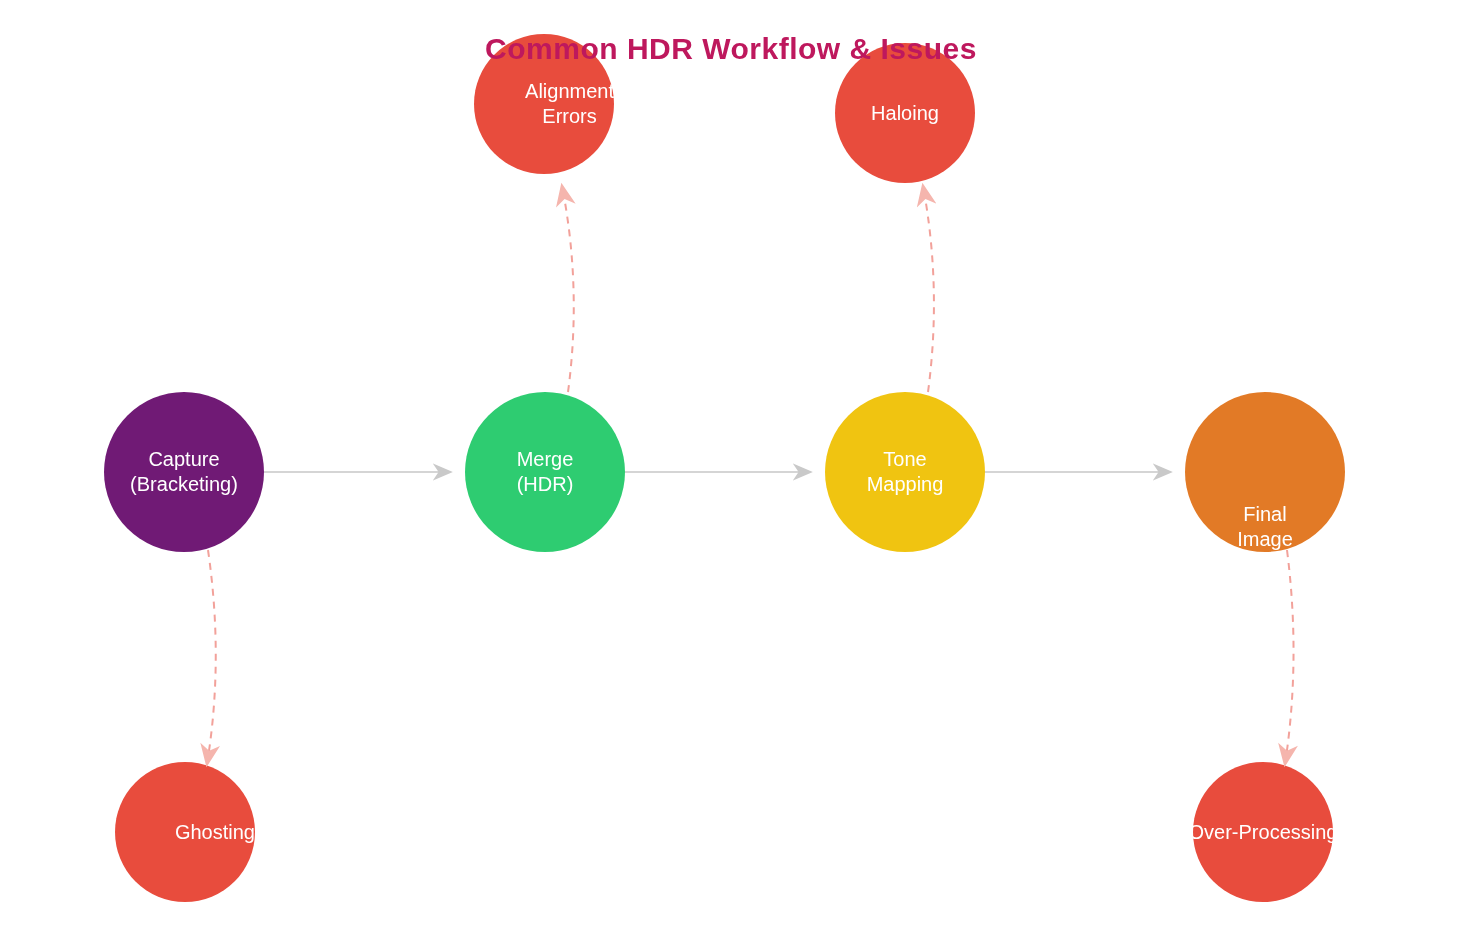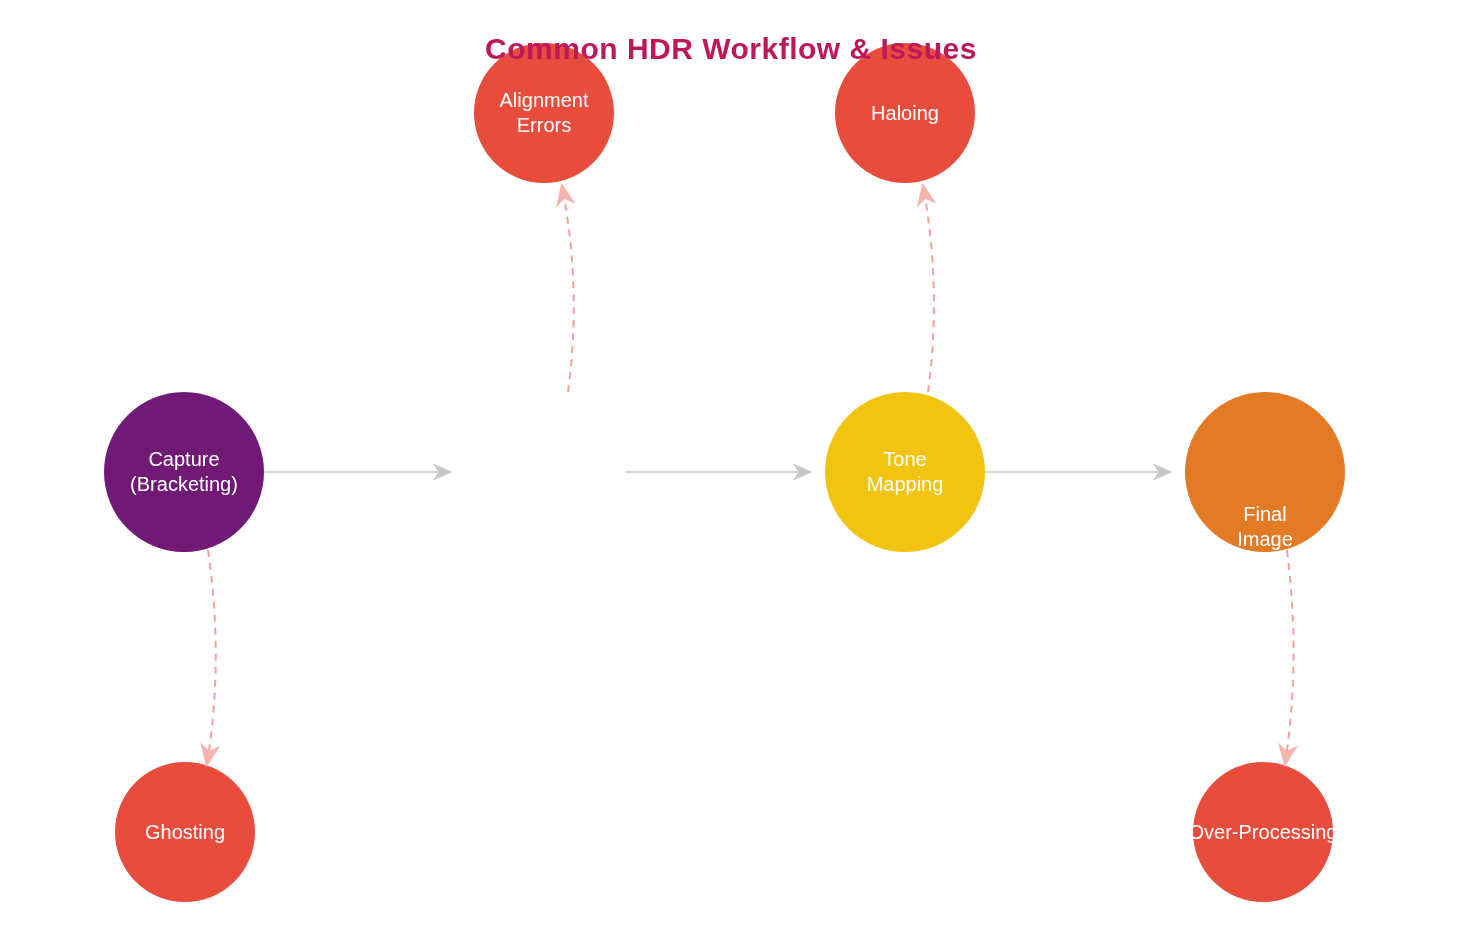--- a/index.html
+++ b/index.html
@@ -52,23 +52,23 @@
     text-align: center;
     white-space: pre-line;
   }
   .node.main { width: 160px; height: 160px; }
   .node.issue { width: 140px; height: 140px; }
   .node.capture  { left: 104px;  top: 392px; background: #701a75; }
   .node.merge    { left: 465px;  top: 392px; background: #2ecc71; }
   .node.tone     { left: 825px;  top: 392px; background: #f0c411; }
   .node.final    { left: 1185px; top: 392px; background: #e27a26; align-items: flex-end; }
   .node.issue    { background: #e84c3d; }
-  .node.alignment { left: 474px;  top: 43px; }
+  .node.alignment { left: 474px;  top: 34px; justify-content: flex-end; }
   .node.haloing   { left: 835px;  top: 43px; }
-  .node.ghosting  { left: 115px;  top: 762px; }
+  .node.ghosting  { left: 115px;  top: 762px; justify-content: flex-end; }
   .node.overproc  { left: 1193px; top: 762px; }
   .node.overproc .label { white-space: nowrap; }
 </style>
 </head>
 <body>
 
 <div class="canvas">
 
   <svg class="edges" width="1462" height="938" viewBox="0 0 1462 938" xmlns="http://www.w3.org/2000/svg">
     <defs>
@@ -87,20 +87,24 @@
     <path d="M 568 392 Q 582 288 562 186" fill="none" stroke="#f2a19a" stroke-width="2" stroke-dasharray="7 6" marker-end="url(#arrow-red)"></path>
     <path d="M 928 392 Q 942 288 923 186" fill="none" stroke="#f2a19a" stroke-width="2" stroke-dasharray="7 6" marker-end="url(#arrow-red)"></path>
     <path d="M 208 550 Q 224 660 207 764" fill="none" stroke="#f2a19a" stroke-width="2" stroke-dasharray="7 6" marker-end="url(#arrow-red)"></path>
     <path d="M 1287 550 Q 1301 660 1285 764" fill="none" stroke="#f2a19a" stroke-width="2" stroke-dasharray="7 6" marker-end="url(#arrow-red)"></path>
   </svg>
 
   <div class="node main capture">
     <span class="label">Capture
 (Bracketing)</span>
   </div>
+  <div class="node main merge">
+    <span class="label">Merge
+(HDR)</span>
+  </div>
   <div class="node main tone">
     <span class="label">Tone
 Mapping</span>
   </div>
   <div class="node main final">
     <span class="label">Final
 Image</span>
   </div>
 
   <div class="node issue alignment">

